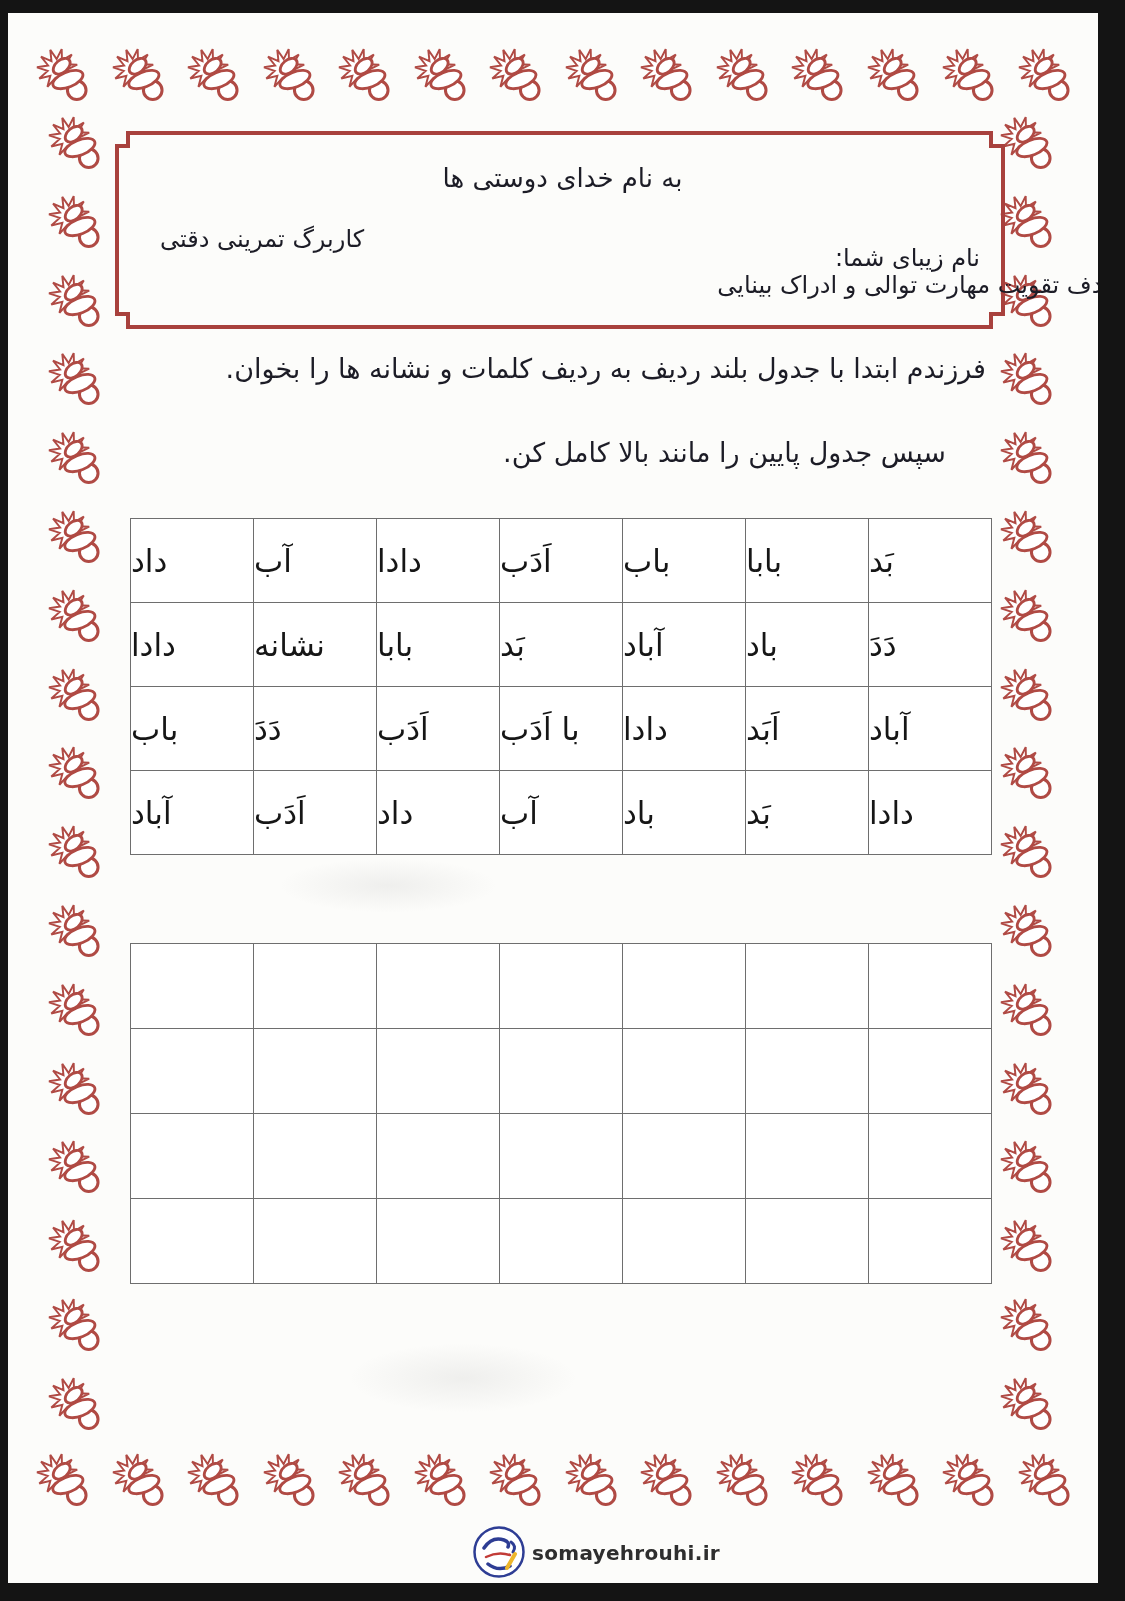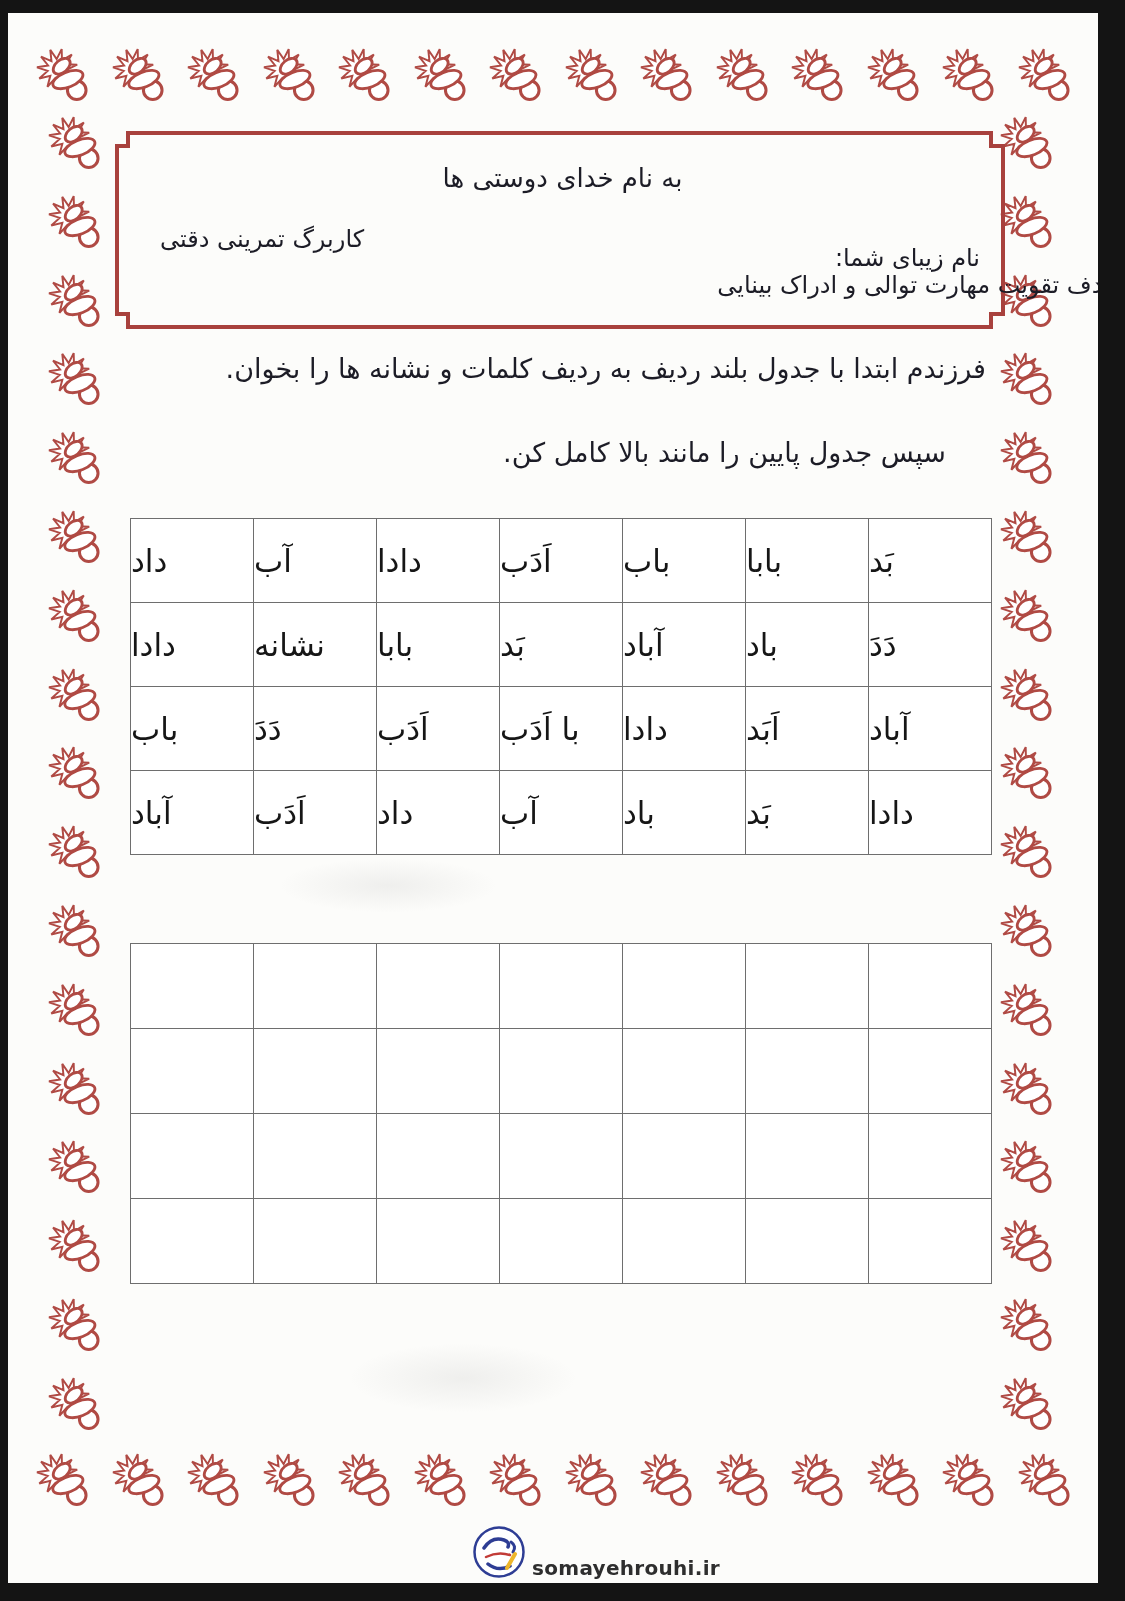--- a/index.html
+++ b/index.html
@@ -50,21 +50,20 @@
   .smudge {
     border-radius: 50%;
     background: radial-gradient(ellipse at center, rgba(120,120,120,0.10) 0%, rgba(120,120,120,0.0) 70%);
     pointer-events: none;
   }
 
   .footer-text {
     top: 1528px; left: 524px;
     font-size: 20px; font-weight: bold; color: #2e2e2e;
     letter-spacing: 0.3px;
-    margin-top: 15px;
   }
   .footer-logo { left: 463px; top: 1511px; }
   .hidden-defs { position: absolute; width: 0; height: 0; overflow: hidden; }
 </style>
 </head>
 <body>
 
 <svg class="hidden-defs" aria-hidden="true">
   <defs>
     <symbol id="pacifier" viewBox="0 0 70 70">

